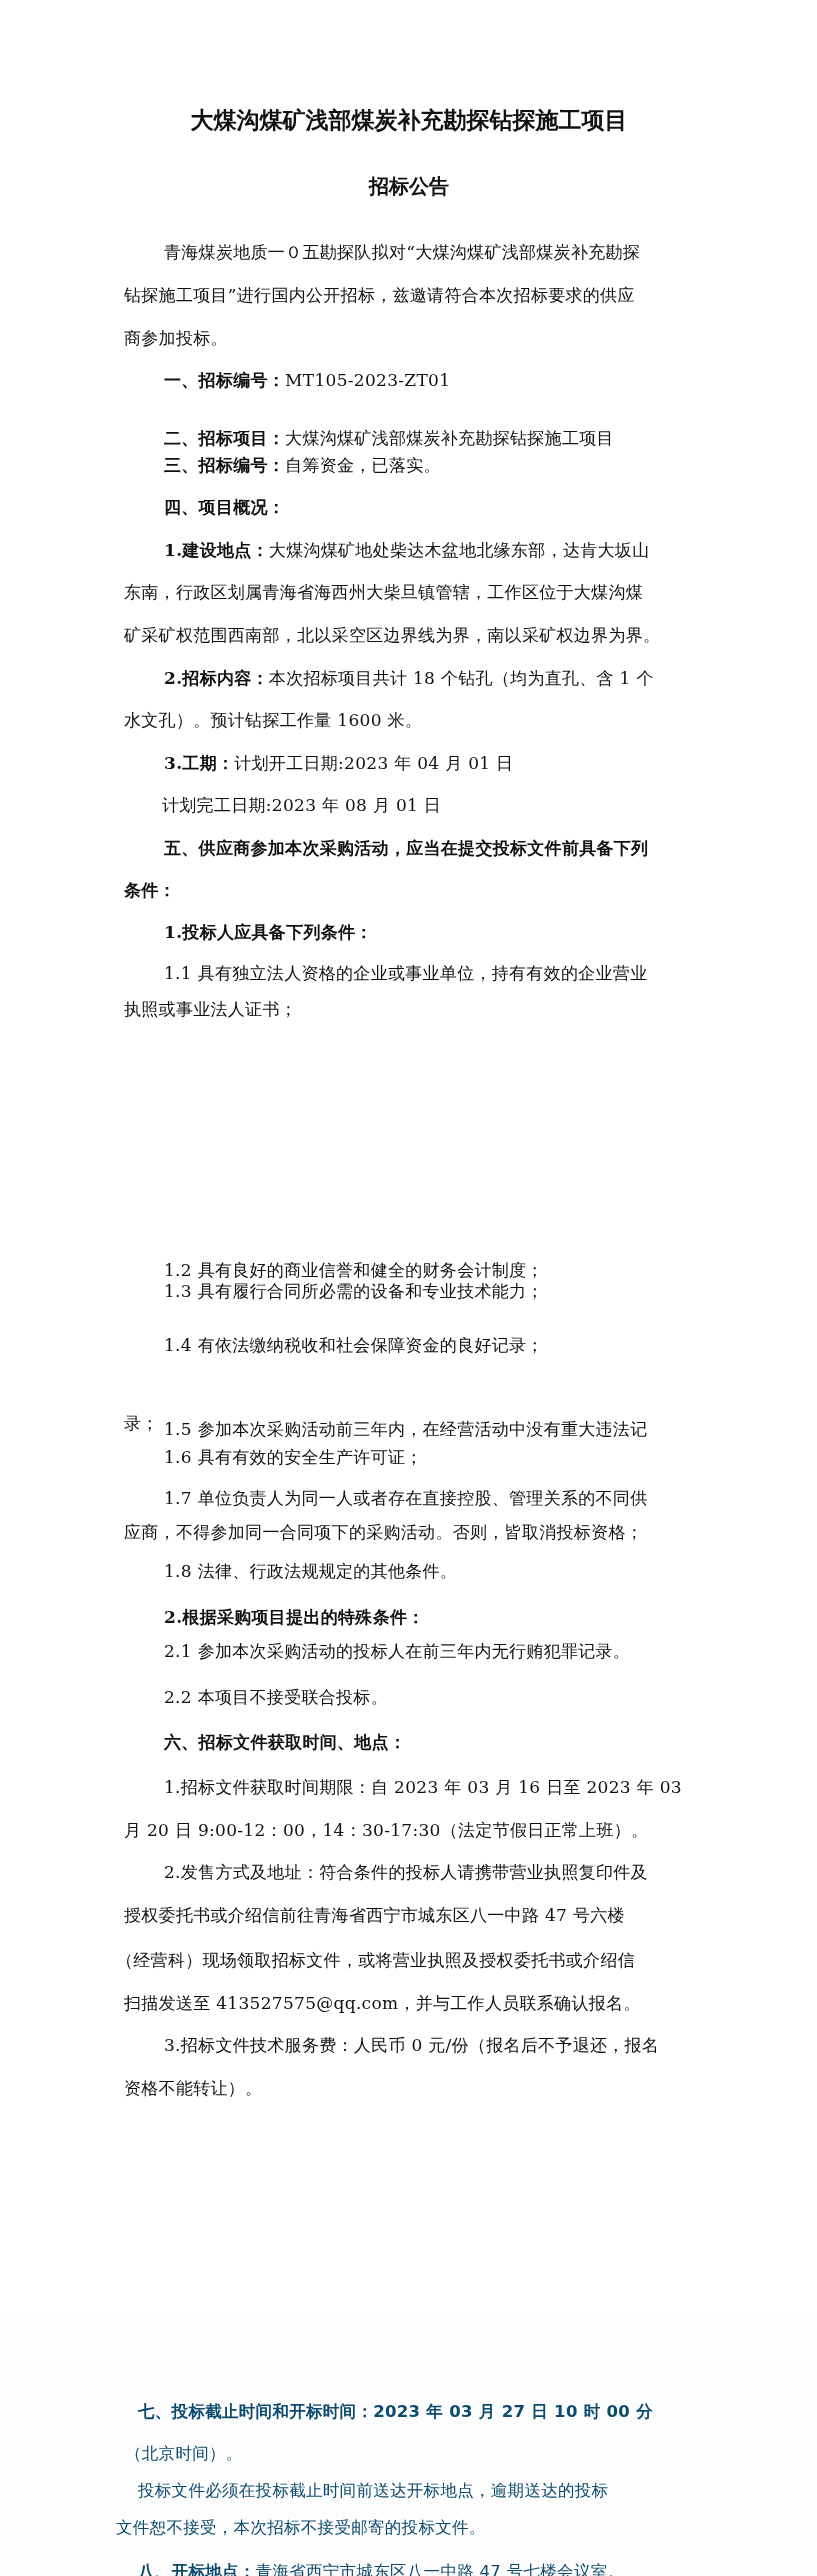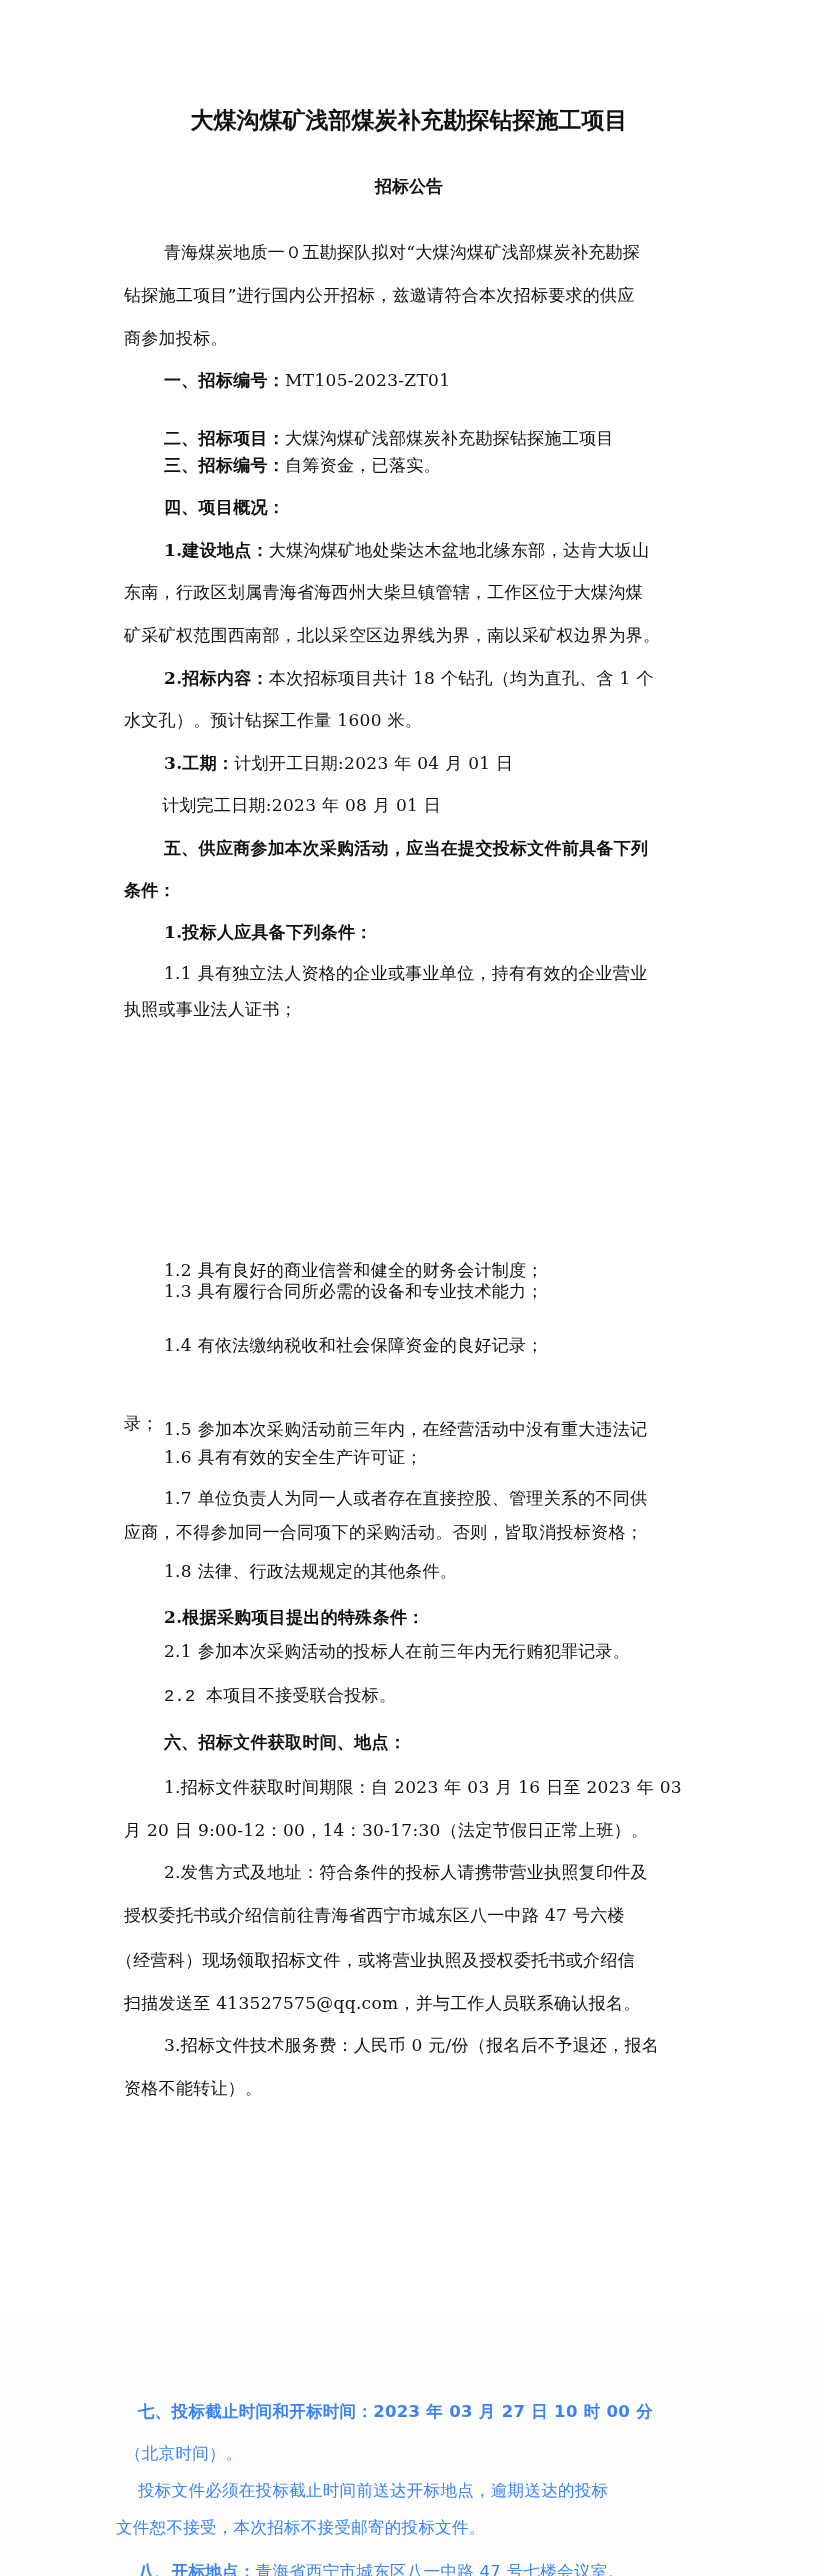--- a/index.html
+++ b/index.html
@@ -4,22 +4,22 @@
 <style>
   html, body { margin: 0; padding: 0; background: #ffffff; }
   body { width: 818px; height: 3470px; position: relative; overflow: hidden;
          font-family: "DejaVu Serif", "Liberation Serif", serif; color: #111; }
   .page { position: absolute; left: 0; width: 818px; }
   .page1 { top: 0; height: 2313px; background: #ffffff; }
   .page2 { top: 2313px; height: 1157px; background: #fdfdfd; }
   .ln { position: absolute; white-space: nowrap; font-size: 17px; line-height: 20.6px; letter-spacing: 0.3px; }
   .b { font-weight: bold; }
   .title { position: absolute; left: 0; width: 818px; text-align: center; font-weight: bold; font-size: 23px; line-height: 27px; }
-  .subtitle { position: absolute; left: 0; width: 818px; text-align: center; font-weight: bold; font-size: 17px; line-height: 25px; }
-  .scan { color: #3b82f6; font-family: "DejaVu Sans", "Liberation Sans", sans-serif; font-size: 16.5px; }
+  .subtitle { position: absolute; left: 0; width: 818px; text-align: center; font-weight: bold; font-size: 20px; line-height: 25px; }
+  .scan { color: #0c4a6e; font-family: "DejaVu Sans", "Liberation Sans", sans-serif; font-size: 16.5px; }
 </style>
 </head>
 <body>
 
 <div class="page page1"></div>
 <div class="page page2"></div>
 
 <div class="title" style="top:106px;">大煤沟煤矿浅部煤炭补充勘探钻探施工项目</div>
 <div class="subtitle" style="top:174px;">招标公告</div>
 
@@ -65,21 +65,21 @@
 <div class="ln" style="left:164px; top:1335px;">1.4 有依法缴纳税收和社会保障资金的良好记录；</div>
 <div class="ln" style="left:164px; top:1371px;margin-top:48px;">1.5 参加本次采购活动前三年内，在经营活动中没有重大违法记</div>
 <div class="ln" style="left:124px; top:1413px;">录；</div>
 <div class="ln" style="left:164px; top:1447px;">1.6 具有有效的安全生产许可证；</div>
 <div class="ln" style="left:164px; top:1488px;">1.7 单位负责人为同一人或者存在直接控股、管理关系的不同供</div>
 <div class="ln" style="left:124px; top:1522px;">应商，不得参加同一合同项下的采购活动。否则，皆取消投标资格；</div>
 <div class="ln" style="left:164px; top:1561px;">1.8 法律、行政法规规定的其他条件。</div>
 
 <div class="ln b" style="left:164px; top:1607px;">2.根据采购项目提出的特殊条件：</div>
 <div class="ln" style="left:164px; top:1641px;">2.1 参加本次采购活动的投标人在前三年内无行贿犯罪记录。</div>
-<div class="ln" style="left:164px; top:1687px;font-family:Liberation Mono, monospace;">2.2 本项目不接受联合投标。</div>
+<div class="ln" style="left:164px; top:1687px;">2.2 本项目不接受联合投标。</div>
 
 <div class="ln b" style="left:164px; top:1732px;">六、招标文件获取时间、地点：</div>
 <div class="ln" style="left:164px; top:1777px;">1.招标文件获取时间期限：自 2023 年 03 月 16 日至 2023 年 03</div>
 <div class="ln" style="left:124px; top:1820px;">月 20 日 9:00-12：00，14：30-17:30（法定节假日正常上班）。</div>
 <div class="ln" style="left:164px; top:1862px;">2.发售方式及地址：符合条件的投标人请携带营业执照复印件及</div>
 <div class="ln" style="left:124px; top:1905px;">授权委托书或介绍信前往青海省西宁市城东区八一中路 47 号六楼</div>
 <div class="ln" style="left:116px; top:1950px;">（经营科）现场领取招标文件，或将营业执照及授权委托书或介绍信</div>
 <div class="ln" style="left:124px; top:1993px;">扫描发送至 413527575@qq.com，并与工作人员联系确认报名。</div>
 <div class="ln" style="left:164px; top:2035px;">3.招标文件技术服务费：人民币 0 元/份（报名后不予退还，报名</div>
 <div class="ln" style="left:124px; top:2078px;">资格不能转让）。</div>

